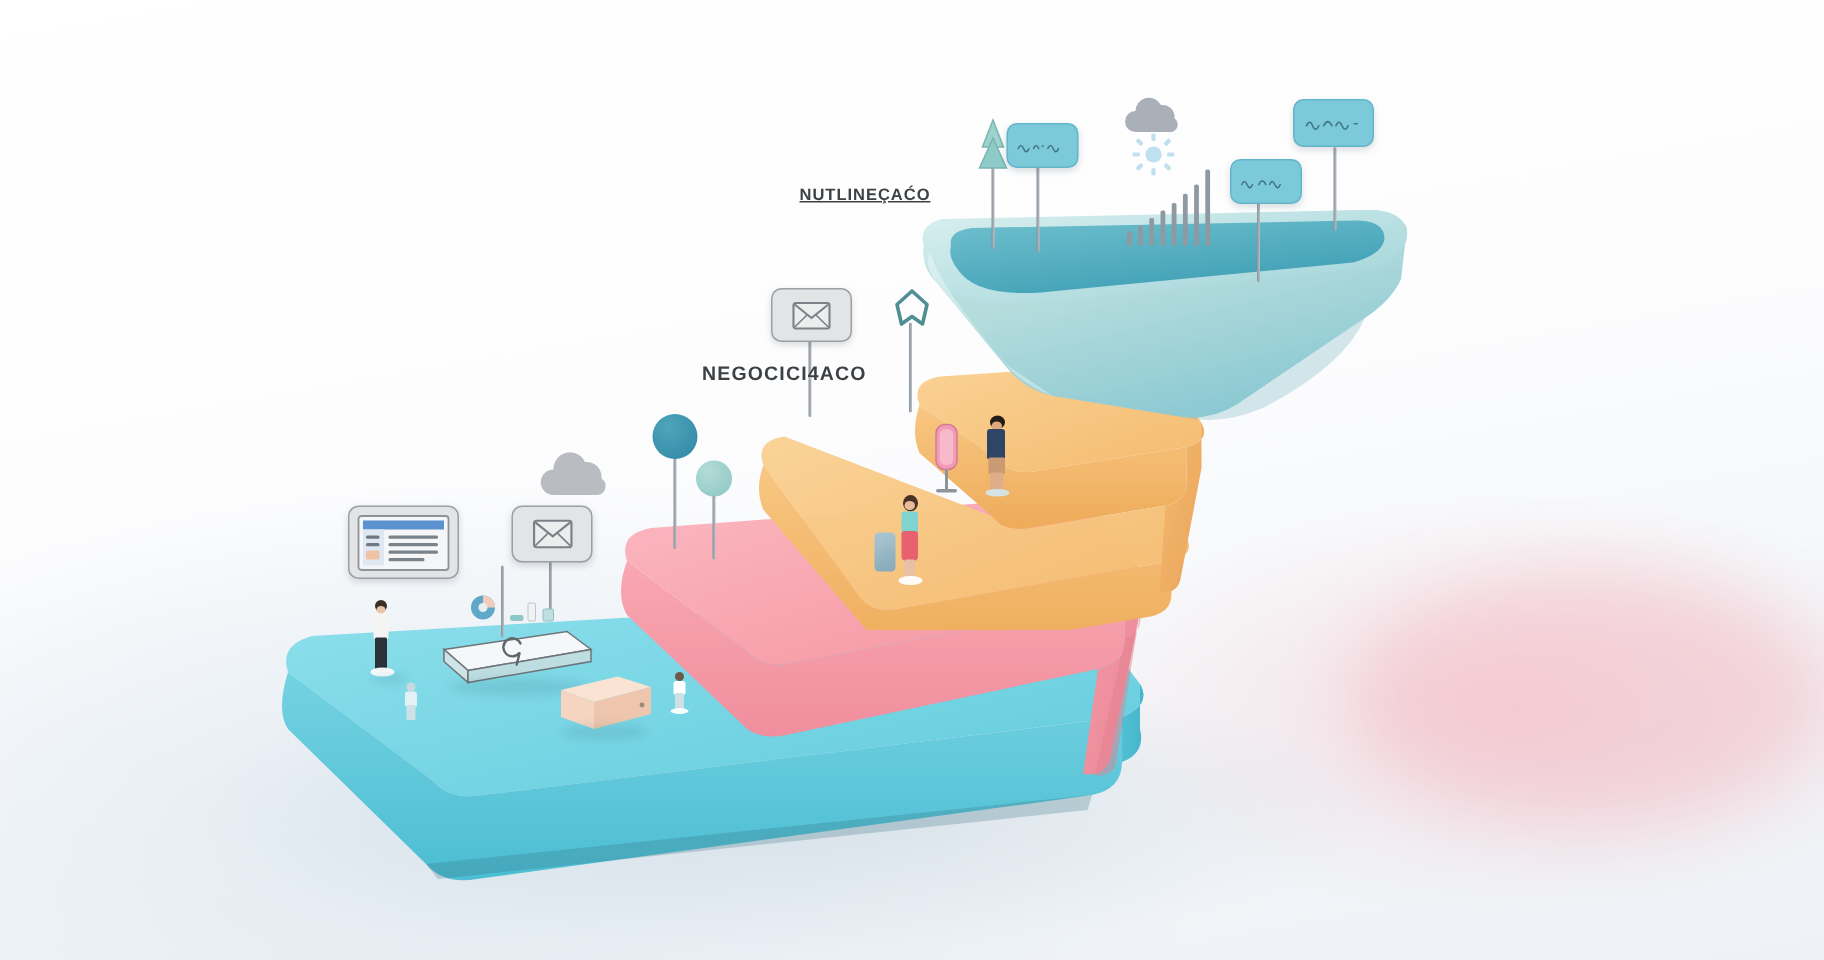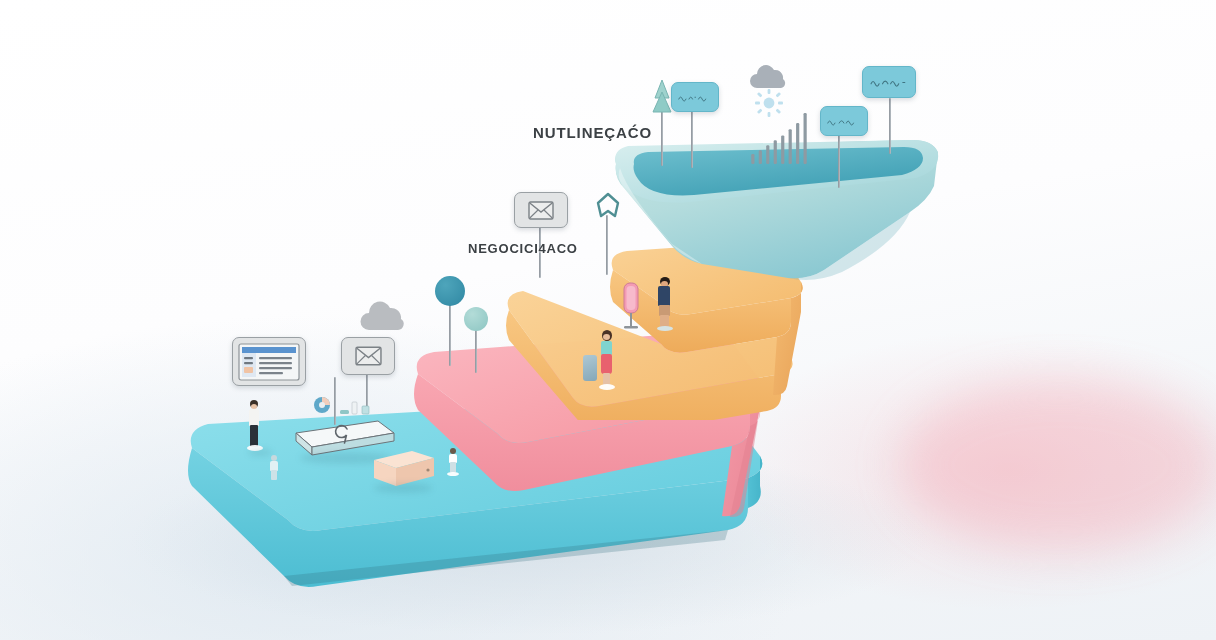--- a/index.html
+++ b/index.html
@@ -354,16 +354,16 @@
 
   <div class="fig" style="left:655px;top:277px;width:20px;height:58px;">
     <div class="head" style="left:5px;top:0;width:10px;height:9px;background:#241c16;"></div>
     <div class="head" style="left:6px;top:4px;width:7px;height:6px;background:#e0a87f;"></div>
     <div class="torso" style="left:3px;top:9px;width:12px;height:20px;background:#2f4566;"></div>
     <div class="legs" style="left:4px;top:28px;width:11px;height:11px;background:#c99a74;"></div>
     <div class="legs" style="left:5px;top:38px;width:9px;height:12px;background:#dfae88;"></div>
     <div class="base" style="left:2px;top:49px;width:16px;height:5px;background:#d4e6ec;"></div>
   </div>
 
-  <div class="lbl" style="left:533px;top:124px;font-size:15px;">NUTLINEÇAĆO</div>
+  <div class="lbl" style="left:533px;top:124px;font-size:11px;text-decoration:underline;">NUTLINEÇAĆO</div>
   <div class="lbl" style="left:468px;top:241px;font-size:13px;">NEGOCICI4ACO</div>
 
 </div>
 
 </body></html>

